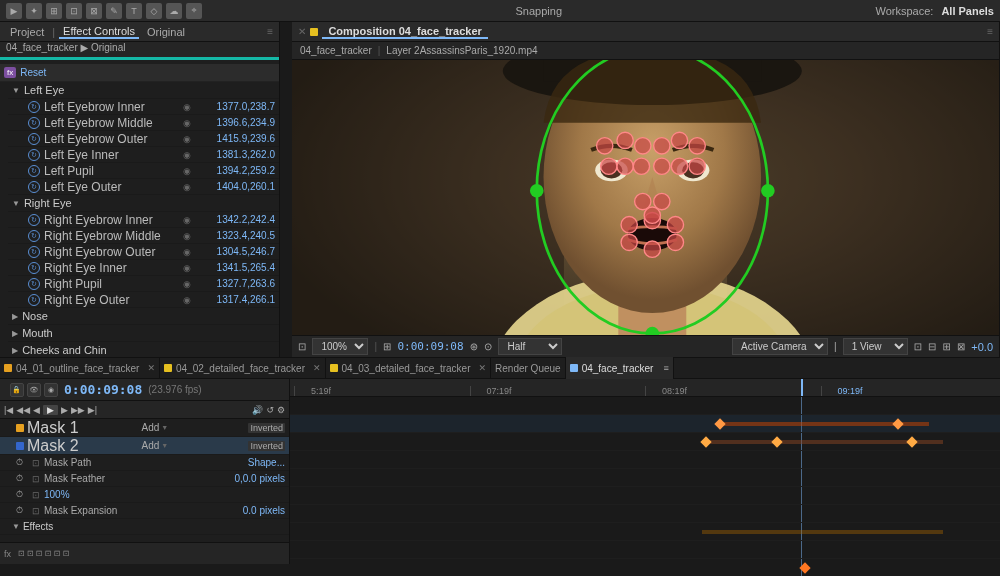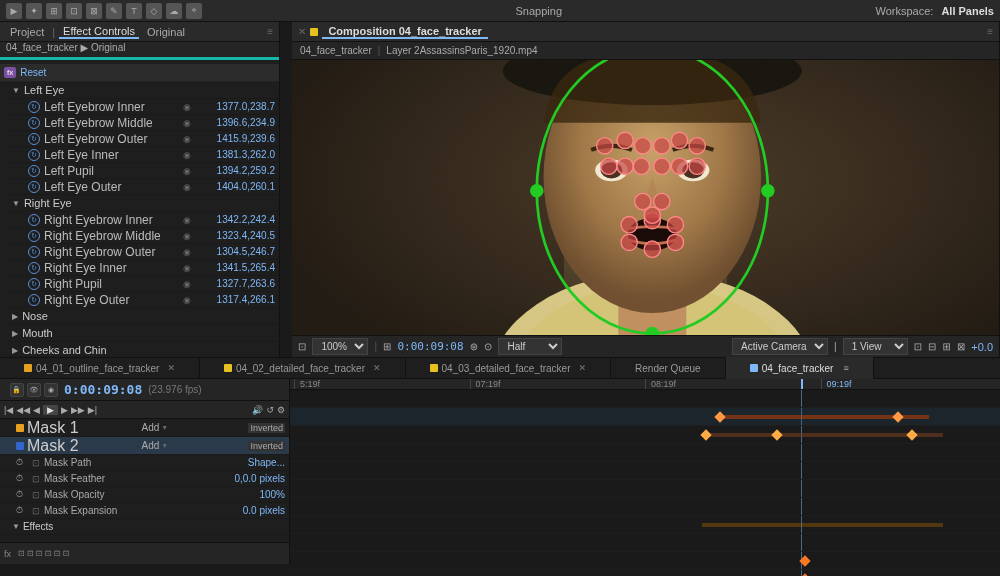--- a/index.html
+++ b/index.html
@@ -274,21 +274,21 @@
       display: flex;
       align-items: center;
       padding: 0;
       border-bottom: 1px solid #111;
       border-top: 1px solid #111;
     }
     .comp-tab-item {
       height: 22px;
       display: flex;
       align-items: center;
-      padding: 0 24px;
+      padding: 0 4px;
       border-right: 1px solid #111;
       font-size: 10px;
       color: #999;
       cursor: pointer;
       gap: 4px;
     }
     .comp-tab-item.active {
       color: #ddd;
       background: #2a2a2a;
     }
@@ -462,24 +462,25 @@
       align-items: flex-end;
       gap: 0;
       flex: 1;
     }
     .tl-ruler-mark {
       font-size: 9px;
       color: #888;
       flex: 1;
       text-align: center;
       border-left: 1px solid #444;
-      padding-left: 5px;
+      padding-left: 16px;
       height: 10px;
       display: flex;
       align-items: flex-end;
+      margin-top: 7px;
     }
     .tl-playhead {
       position: absolute;
       top: 0;
       width: 2px;
       height: 100%;
       background: #7eb8f7;
       left: 55%;
     }
     .tl-keyframes-area {
@@ -889,21 +890,20 @@
       </div>
       <div class="tl-sub-layer">
         <span style="width:16px;color:#aaa;font-size:9px;">⏱</span>
         <span style="width:12px;color:#666;font-size:9px;">⊡</span>
         <span class="tl-sub-name">Mask Feather</span>
         <span class="tl-sub-value">0,0.0 pixels</span>
       </div>
       <div class="tl-sub-layer">
         <span style="width:16px;color:#aaa;font-size:9px;">⏱</span>
         <span style="width:12px;color:#666;font-size:9px;">⊡</span>
-        <span class="tl-sub-name">Mask Opacity</span>
         <span class="tl-sub-value">100%</span>
       </div>
       <div class="tl-sub-layer">
         <span style="width:16px;color:#aaa;font-size:9px;">⏱</span>
         <span style="width:12px;color:#666;font-size:9px;">⊡</span>
         <span class="tl-sub-name">Mask Expansion</span>
         <span class="tl-sub-value">0.0 pixels</span>
       </div>
 
       <div class="tl-effects-header">

